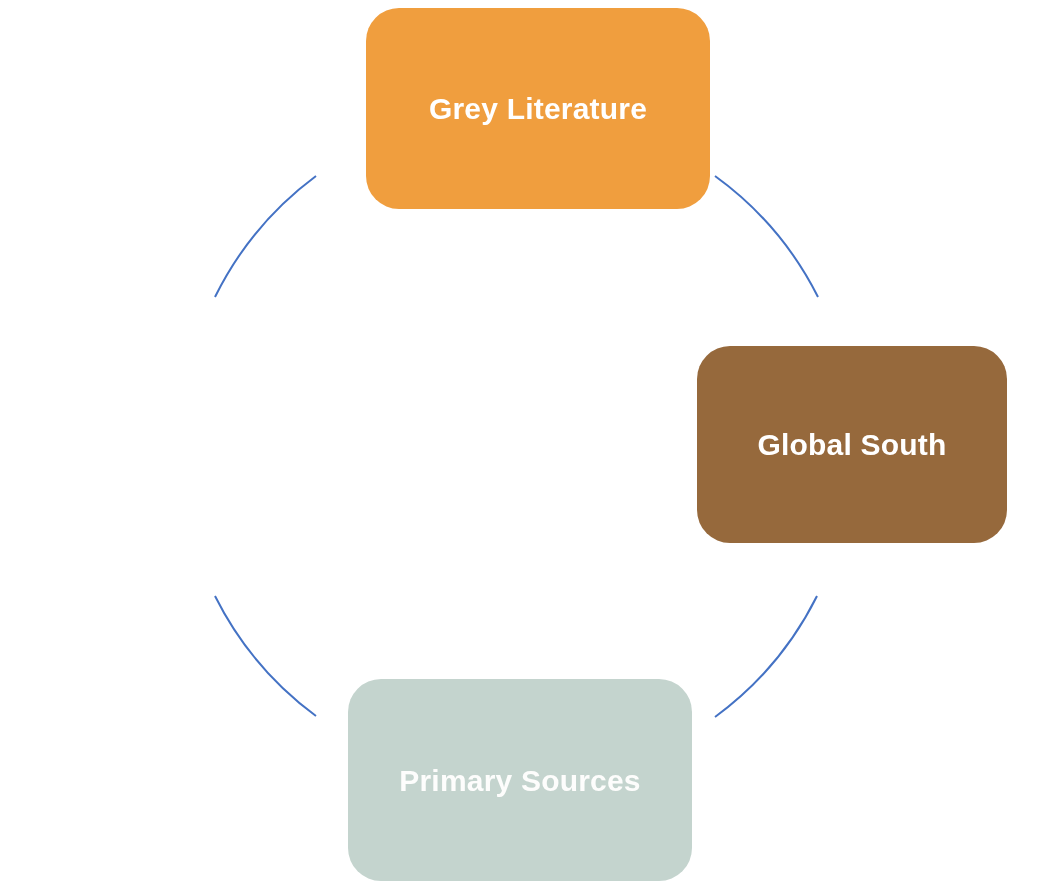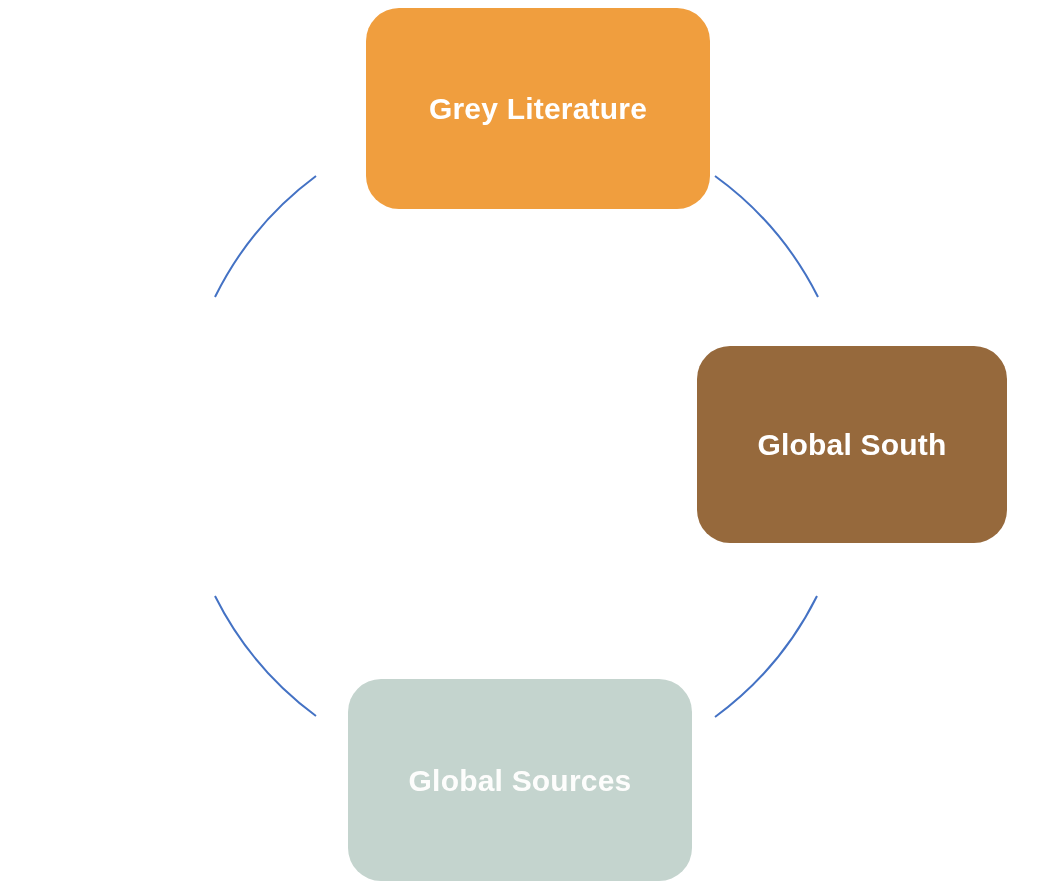--- a/index.html
+++ b/index.html
@@ -57,17 +57,17 @@
 
   <div class="node node-top" style="background: rgb(240, 158, 62);">
     <span class="node-label" style="color: rgb(255, 255, 255);">Grey Literature</span>
   </div>
 
   <div class="node node-right" style="background: rgb(150, 105, 60);">
     <span class="node-label" style="color: rgb(255, 255, 255);">Global South</span>
   </div>
 
   <div class="node node-bottom" style="background: rgb(196, 212, 206);">
-    <span class="node-label" style="color: rgb(253, 253, 252);">Global Sources</span>
+    <span class="node-label" style="color: rgb(253, 253, 252);">Primary Sources</span>
   </div>
 
 
 </div>
 
 </body></html>

